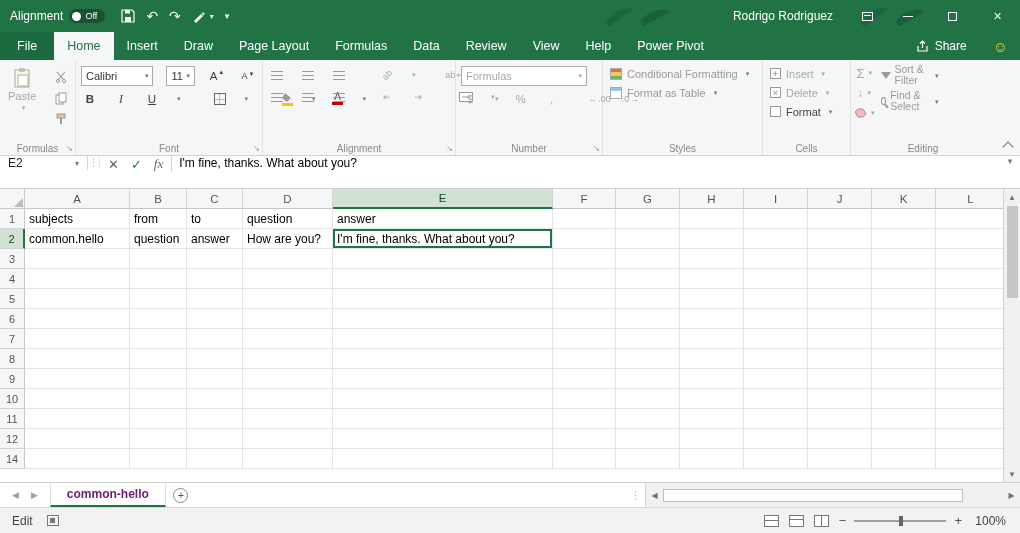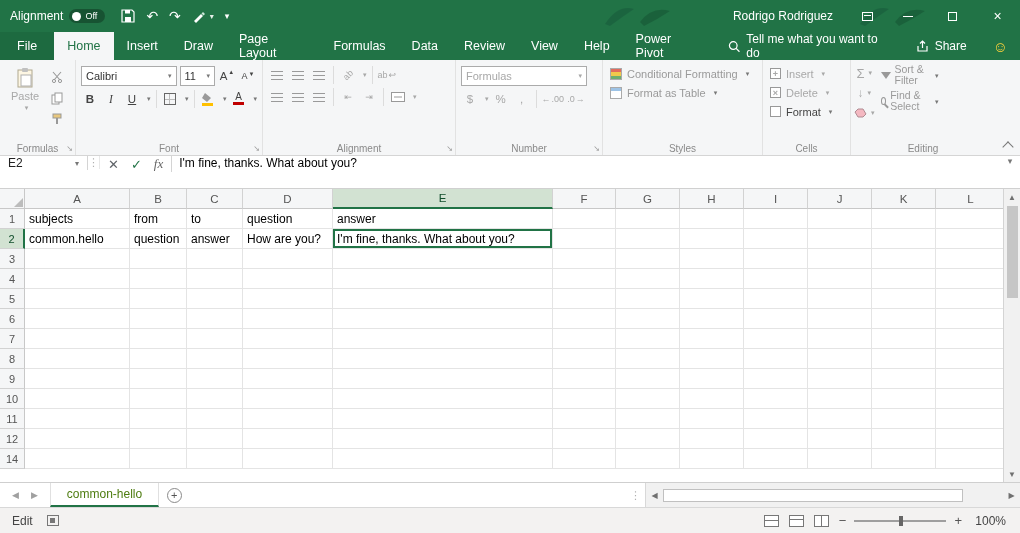--- a/index.html
+++ b/index.html
@@ -34,21 +34,21 @@
   .tab.active{background:#f5f6f7;color:#217346}
   .tab-right{margin-left:auto;display:flex;align-items:center;gap:0}
   .tellme,.share{display:flex;align-items:center;gap:6px;font-size:12px;padding:0 14px}
   .smiley{color:#ffd43b;font-size:15px;padding:0 12px}
 
   
   .ribbon{height:96px;background:#f5f6f7;border-bottom:1px solid #d5d5d5;display:flex;flex:0 0 auto;position:relative}
   .group{position:relative;border-right:1px solid #e2e2e2;display:flex;flex-direction:column;padding:4px 3px 16px}
   .group-label{position:absolute;bottom:1px;left:0;right:0;text-align:center;font-size:10px;color:#8a8a8a}
   .launcher{position:absolute;right:2px;bottom:2px;font-size:8px;color:#9a9a9a}
-  .r{display:flex;align-items:center;gap:3px;margin:2px 2px}
+  .r{display:flex;align-items:center;gap:13px;margin:2px 2px}
   .combo{background:#fff;border:1px solid #ababab;height:20px;font-size:11px;display:flex;align-items:center;padding:0 4px;color:#333}
   .arrow{font-size:7px;color:#777;margin-left:3px}
   .combo .arrow{margin-left:auto}
   .sicon{min-width:18px;height:18px;display:flex;align-items:center;justify-content:center;font-size:11.5px;color:#444;gap:1px}
   .sep{width:1px;height:18px;background:#dcdcdc;margin:0 2px}
   .disabled,.disabled *{color:#a8a8a8 !important}
   .bigbtn{width:40px;display:flex;flex-direction:column;align-items:center;font-size:11px;color:#444;padding-top:2px;gap:2px}
   .minicol{display:flex;flex-direction:column;gap:3px;align-items:flex-start;padding-top:2px}
   .bold{font-weight:bold}.italic{font-style:italic;font-family:"Liberation Serif",serif}
   .underline{text-decoration:underline}
@@ -100,21 +100,21 @@
   .gcell.selected{box-shadow:inset 0 0 0 2px #217346;z-index:2;background:#fff}
 
   .vscroll{flex:0 0 17px;background:#f1f1f1;border-left:1px solid #d4d4d4;display:flex;flex-direction:column;align-items:center}
   .varrow{height:16px;width:100%;display:flex;align-items:center;justify-content:center;font-size:8px;color:#707070}
   .vthumb{width:11px;height:92px;background:#c6c6c6;margin-top:1px}
   .vfill{flex:1}
 
   
   .sheetbar{height:25px;background:#fff;border-top:1px solid #cfcfcf;display:flex;align-items:stretch;flex:0 0 auto}
   .nav{display:flex;align-items:center;gap:12px;padding:0 12px;color:#a0a0a0;font-size:9px}
-  .sheettab{display:flex;align-items:center;padding:0 16px;font-size:12px;color:#4d7c0f;font-weight:normal;border-bottom:2px solid #217346;background:#fff;border-left:1px solid #e0e0e0;border-right:1px solid #e0e0e0}
+  .sheettab{display:flex;align-items:center;padding:0 16px;font-size:12px;color:#701a75;font-weight:bold;border-bottom:2px solid #217346;background:#fff;border-left:1px solid #e0e0e0;border-right:1px solid #e0e0e0}
   .addsheet{width:30px;display:flex;align-items:center;justify-content:center}
   .addsheet .circ{width:15px;height:15px;border:1px solid #8a8a8a;border-radius:50%;display:flex;align-items:center;justify-content:center;font-size:11px;color:#555;line-height:1}
   .sheet-grip{display:flex;align-items:center;color:#b0b0b0;font-size:11px;margin-left:auto;padding:0 4px}
   .hscroll{display:flex;align-items:center;flex:0 0 375px;background:#f1f1f1;border-left:1px solid #d8d8d8}
   .harrow{width:17px;height:100%;display:flex;align-items:center;justify-content:center;font-size:8px;color:#707070}
   .htrack{flex:1;height:100%;display:flex;align-items:center;padding:4px 0}
   .hthumb{height:13px;width:300px;background:#fff;border:1px solid #c0c0c0}
 
   
   .statusbar{height:26px;background:#f3f2f1;border-top:1px solid #d8d8d8;display:flex;align-items:center;flex:0 0 auto;font-size:12px;color:#444}
@@ -197,27 +197,20 @@
     <span class="tab">Insert</span>
     <span class="tab">Draw</span>
     <span class="tab">Page Layout</span>
     <span class="tab">Formulas</span>
     <span class="tab">Data</span>
     <span class="tab">Review</span>
     <span class="tab">View</span>
     <span class="tab">Help</span>
     <span class="tab">Power Pivot</span>
     <div class="tab-right">
-      <span class="tellme">
-        <svg width="13" height="13" viewBox="0 0 13 13">
-            <circle cx="5.5" cy="5.5" r="4" fill="none" stroke="#fff" stroke-width="1.3"></circle>
-            <line x1="8.5" y1="8.5" x2="12" y2="12" stroke="#fff" stroke-width="1.3"></line>
-          </svg>
-        <span>Tell me what you want to do</span>
-      </span>
       <span class="share">
         <svg width="13" height="13" viewBox="0 0 13 13">
             <path d="M2 6 v5 h9 v-5" fill="none" stroke="#fff" stroke-width="1.2"></path>
             <path d="M6.5 8 V1 M4 3.5 L6.5 1 L9 3.5" fill="none" stroke="#fff" stroke-width="1.2"></path>
           </svg>
         <span>Share</span>
       </span>
       <span class="smiley">☺</span>
     </div>
   </div>

